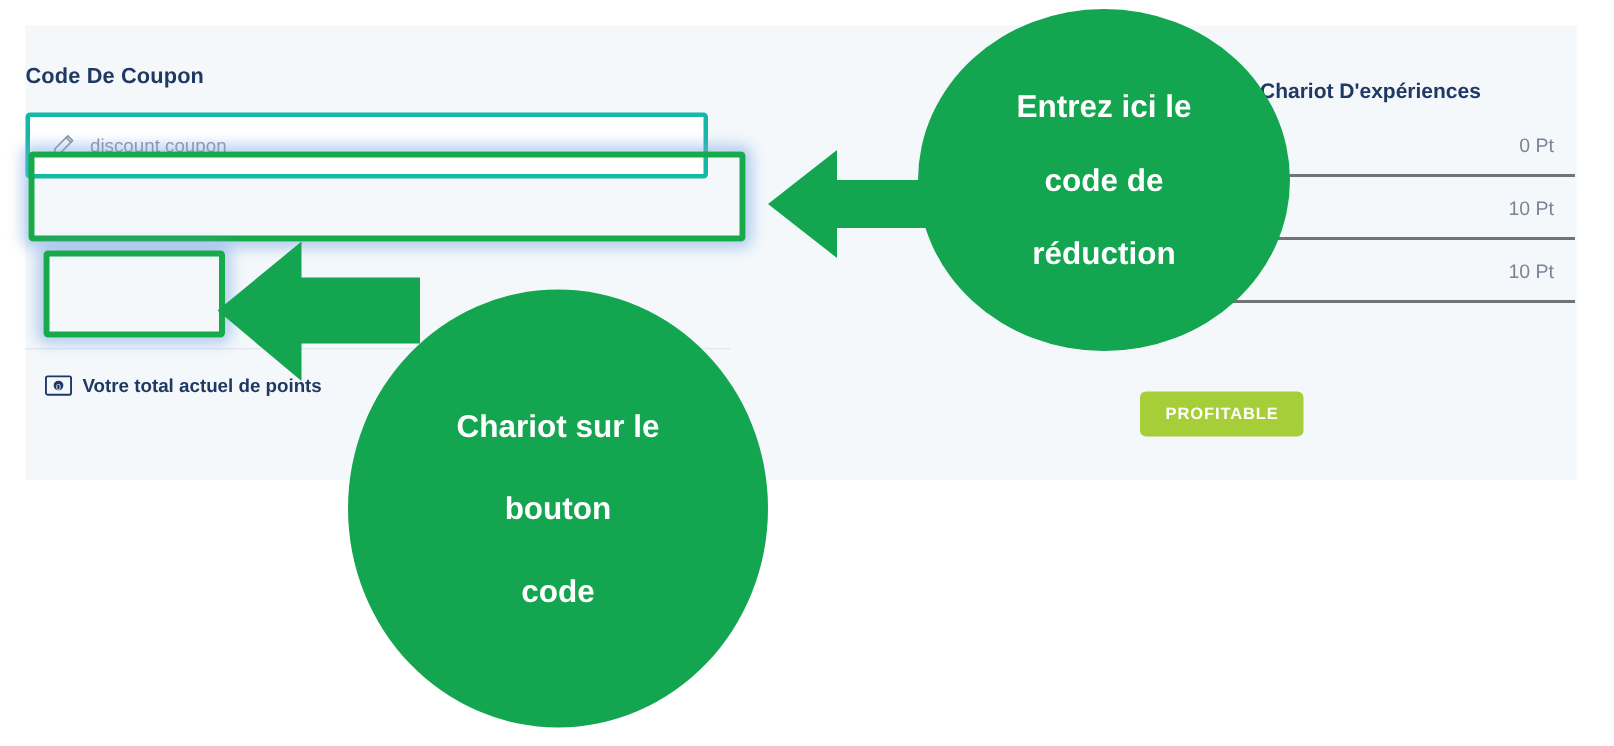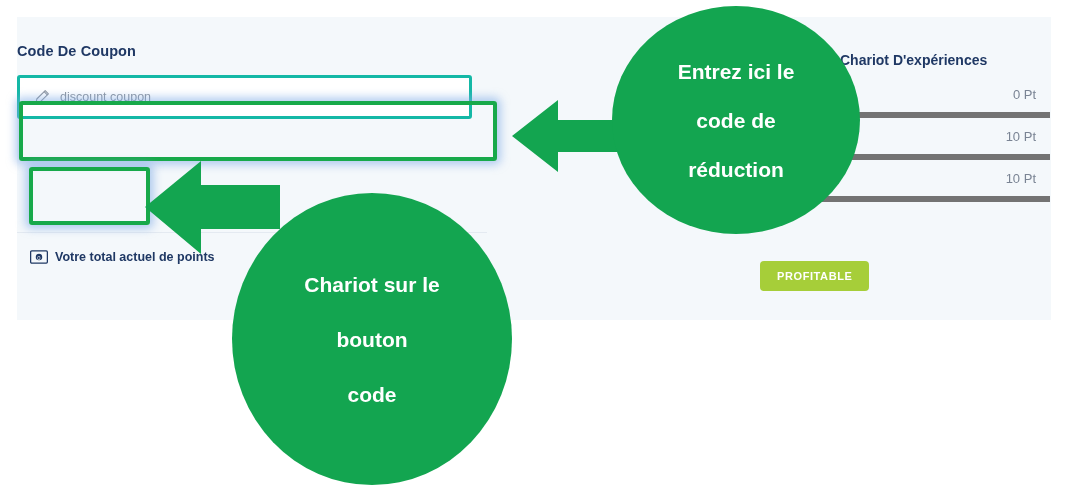--- a/index.html
+++ b/index.html
@@ -118,21 +118,21 @@
   #experience-cart-title {
     font-size: 14px;
     font-weight: bold;
     color: #1f3864;
     text-align: left;
     margin: 0 0 8px 0;
     padding-left: 80px;
   }
   .cart-row {
     height: 42px;
-    border-bottom: 6px solid #737373;
+    border-bottom: 2px solid #737373;
     display: flex;
     align-items: center;
     justify-content: flex-end;
     padding-right: 14px;
     box-sizing: border-box;
   }
   .cart-row .pts {
     font-size: 13px;
     color: #7a8494;
   }

